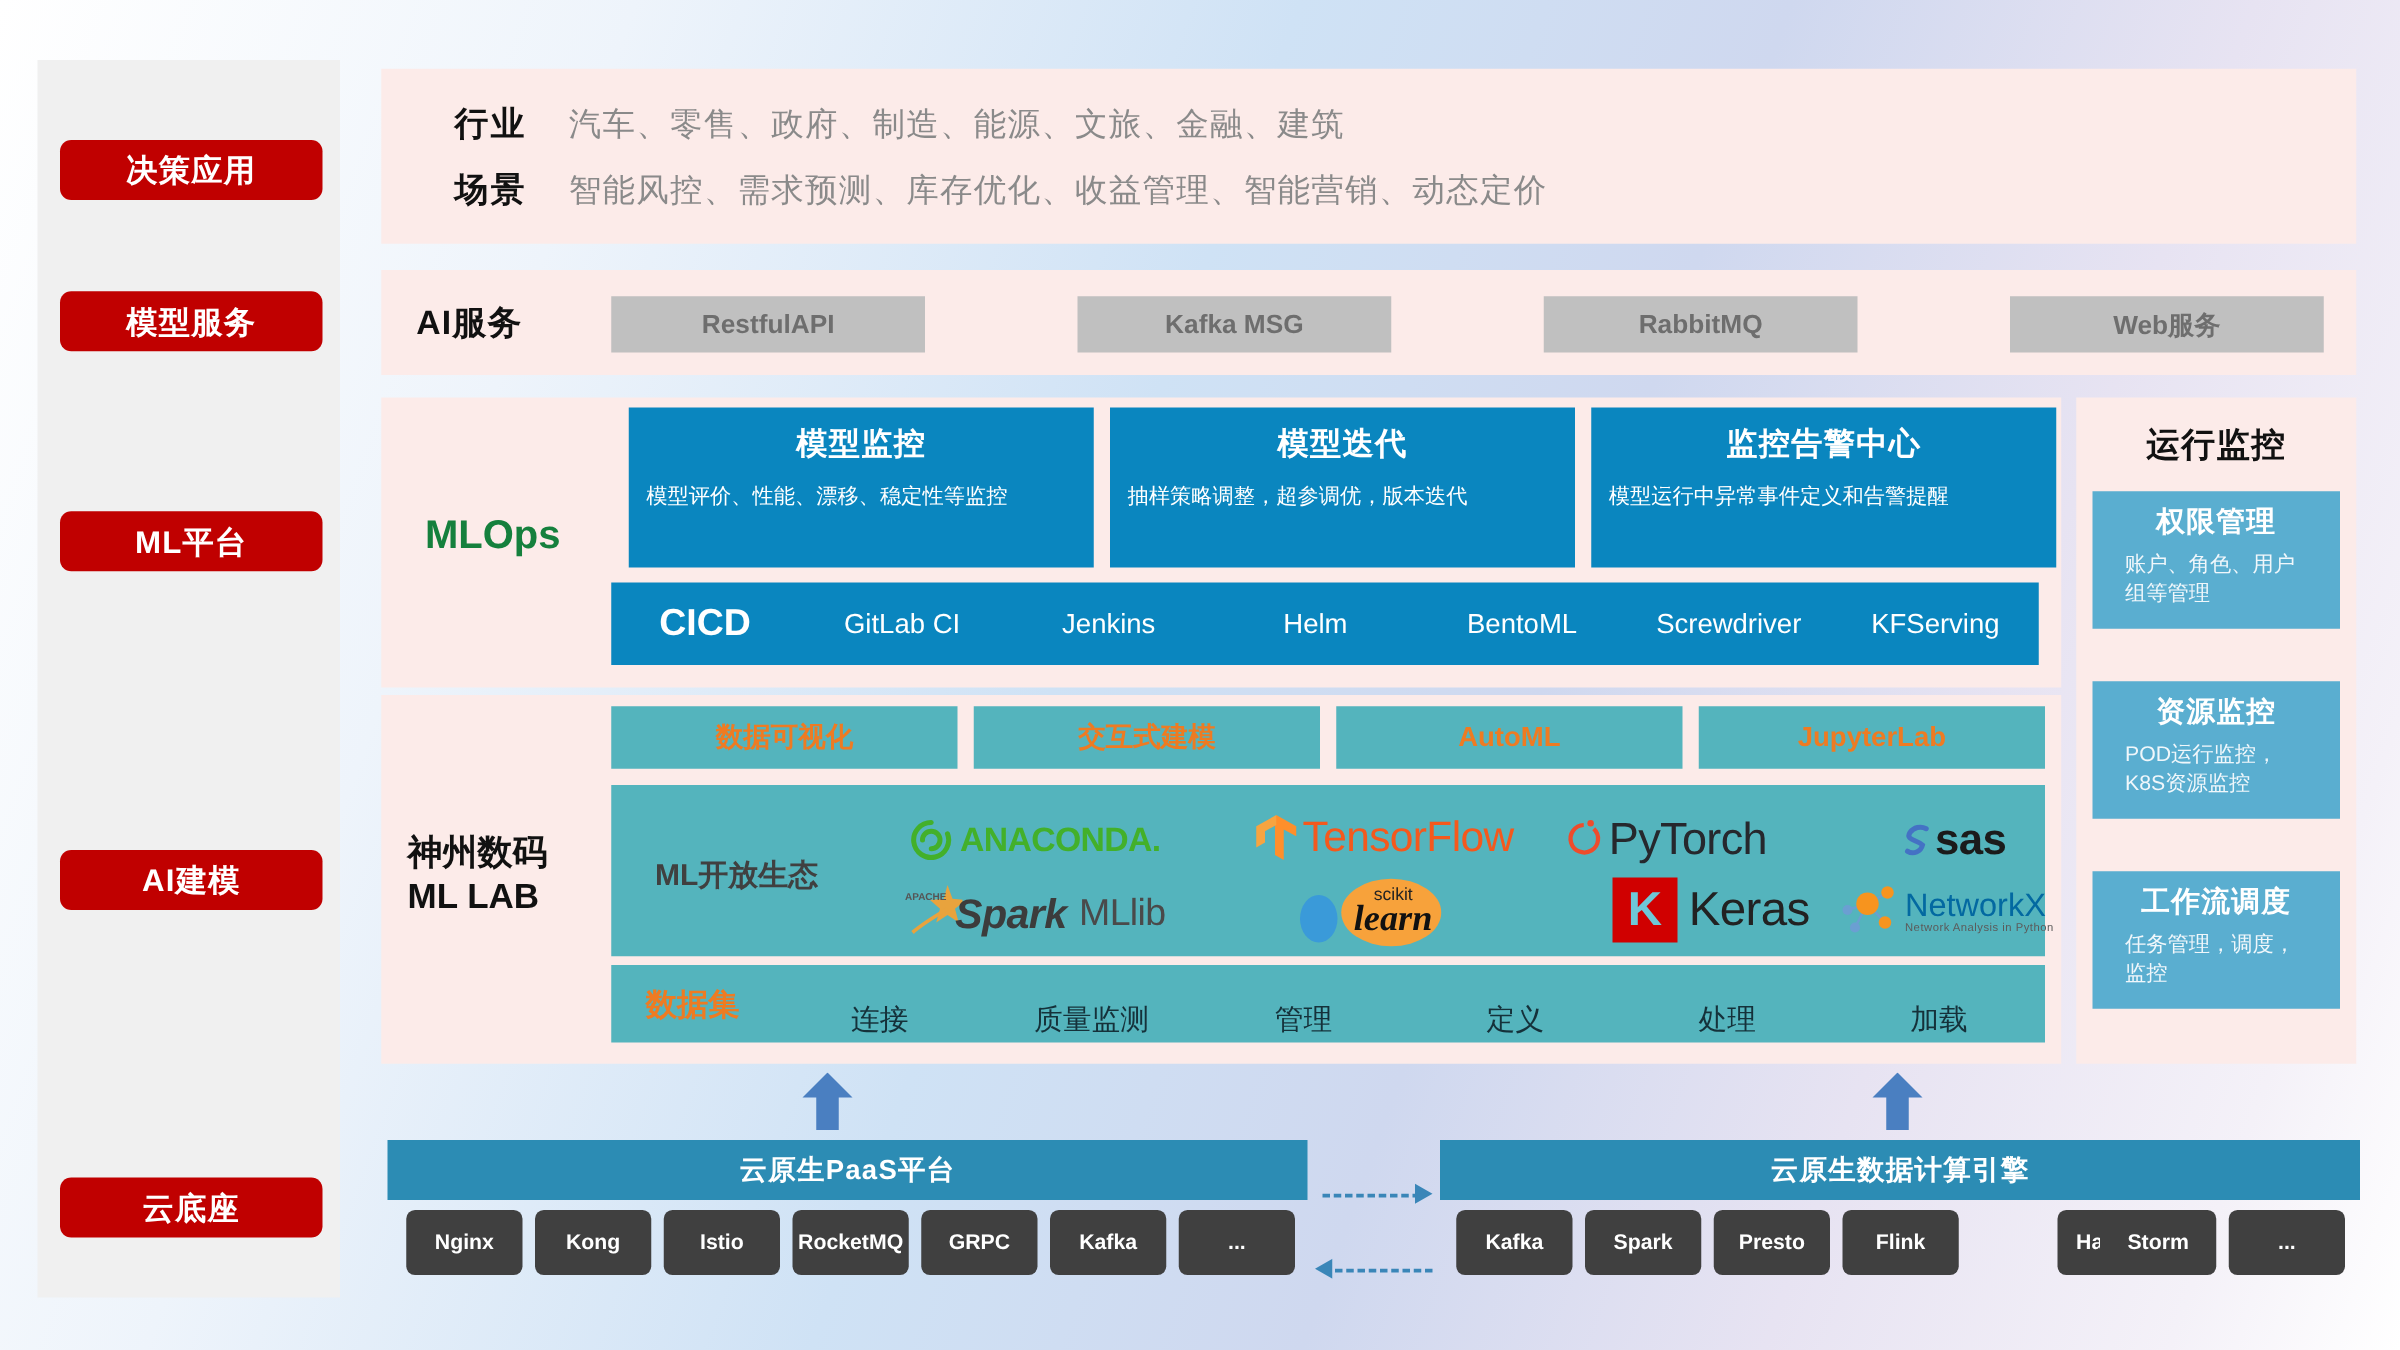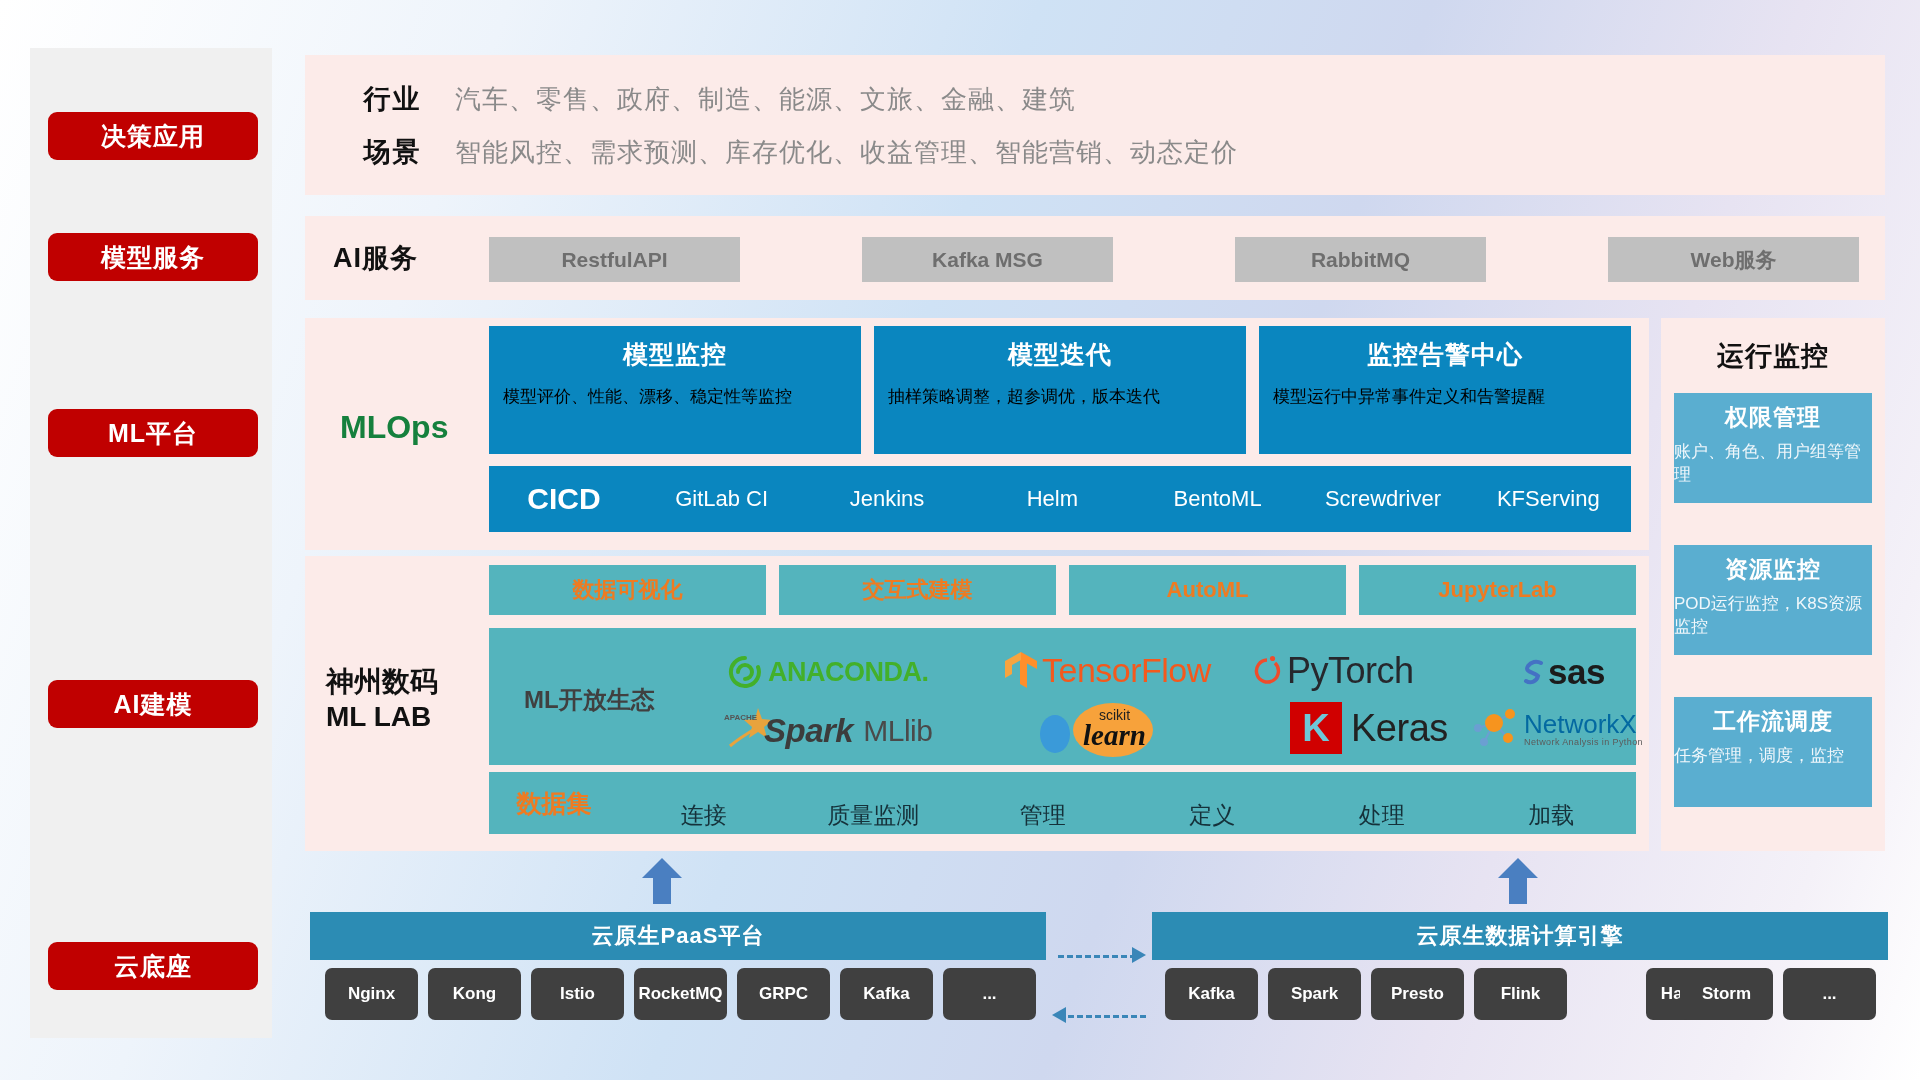--- a/index.html
+++ b/index.html
@@ -24,40 +24,40 @@
   .ind-label{width:125px;font-size:27px;font-weight:bold;color:#111;text-align:center;letter-spacing:2px;}
   .ind-val{font-size:26px;color:#8a8a8a;letter-spacing:1px;}
 
   
   .ai-label{position:absolute;font-size:27px;font-weight:bold;color:#111;letter-spacing:1px;}
   .gray-chip{position:absolute;height:45px;background:#c0c0c0;color:#6e6e6e;font-size:21px;font-weight:bold;
     display:flex;align-items:center;justify-content:center;}
 
   
   .mlops-label{position:absolute;font-size:32px;font-weight:bold;color:#15803d;}
-  .ops-card{position:absolute;background:#0a86bf;color:#fff;box-sizing:border-box;padding:12px 14px 10px 14px;}
+  .ops-card{position:absolute;background:#0a86bf;color:#fff;box-sizing:border-box;padding:12px 14px 10px 14px;margin-left:14px;}
   .ops-title{font-size:25px;font-weight:bold;text-align:center;margin-bottom:14px;letter-spacing:1px;}
-  .ops-desc{font-size:17px;line-height:1.38;color:#000000;}
+  .ops-desc{font-size:17px;line-height:1.38;color:#ffffff;}
   .cicd-bar{position:absolute;background:#0a86bf;color:#fff;display:flex;align-items:center;box-sizing:border-box;}
   .cicd-head{font-size:30px;font-weight:bold;width:150px;text-align:center;flex:none;}
   .cicd-item{font-size:22px;flex:1 1 0;text-align:center;line-height:1.05;word-break:break-all;}
 
   
   .lab-label{position:absolute;font-size:28px;font-weight:bold;color:#111;line-height:1.25;}
   .teal-chip{position:absolute;height:50px;background:#54b4bd;color:#ee7b22;font-size:22px;font-weight:bold;
     display:flex;align-items:center;justify-content:center;}
   .eco{position:absolute;background:#54b4bd;}
   .eco-label{position:absolute;color:#404040;font-size:24px;font-weight:bold;}
   .ds-bar{position:absolute;background:#54b4bd;display:flex;align-items:center;}
   .ds-head{color:#ee7b22;font-size:25px;font-weight:bold;width:130px;text-align:center;flex:none;}
   .ds-item{flex:1 1 0;text-align:center;font-size:23px;color:#15313a;margin-top:24px;}
 
   
   .mon-title{position:absolute;font-size:27px;font-weight:bold;color:#111;text-align:center;width:100%;letter-spacing:1px;}
-  .mon-card{position:absolute;background:#5aaed0;color:#fff;box-sizing:border-box;padding:9px 0;}
+  .mon-card{position:absolute;background:#5aaed0;color:#fff;box-sizing:border-box;padding:9px 26px;}
   .mon-card .t{font-size:23px;font-weight:bold;text-align:center;margin-bottom:8px;letter-spacing:1px;}
   .mon-card .d{font-size:17px;line-height:1.33;color:#f0f7fb;}
 
   
   .cloud-head{position:absolute;background:#2c8cb4;color:#fff;font-size:22px;font-weight:bold;
     display:flex;align-items:center;justify-content:center;letter-spacing:1px;}
   .cl-chip{position:absolute;background:#404040;border-radius:7px;color:#fff;font-size:17px;font-weight:bold;
     display:flex;align-items:center;justify-content:center;text-align:center;line-height:1.08;padding:0 3px;box-sizing:border-box;}
   .arrow-up{position:absolute;width:44px;height:46px;}
   .dash{position:absolute;height:0;border-top:3px dashed #3a86b8;}

